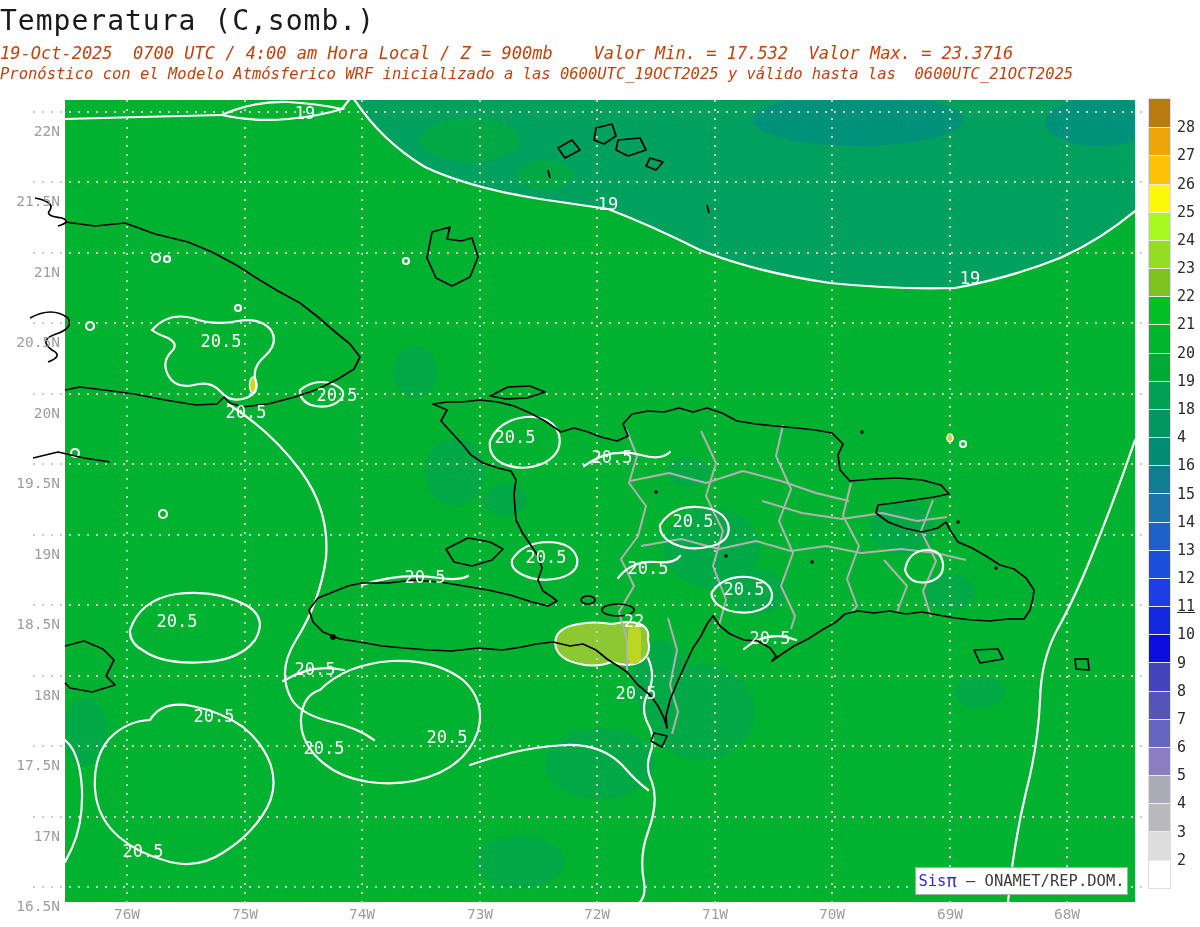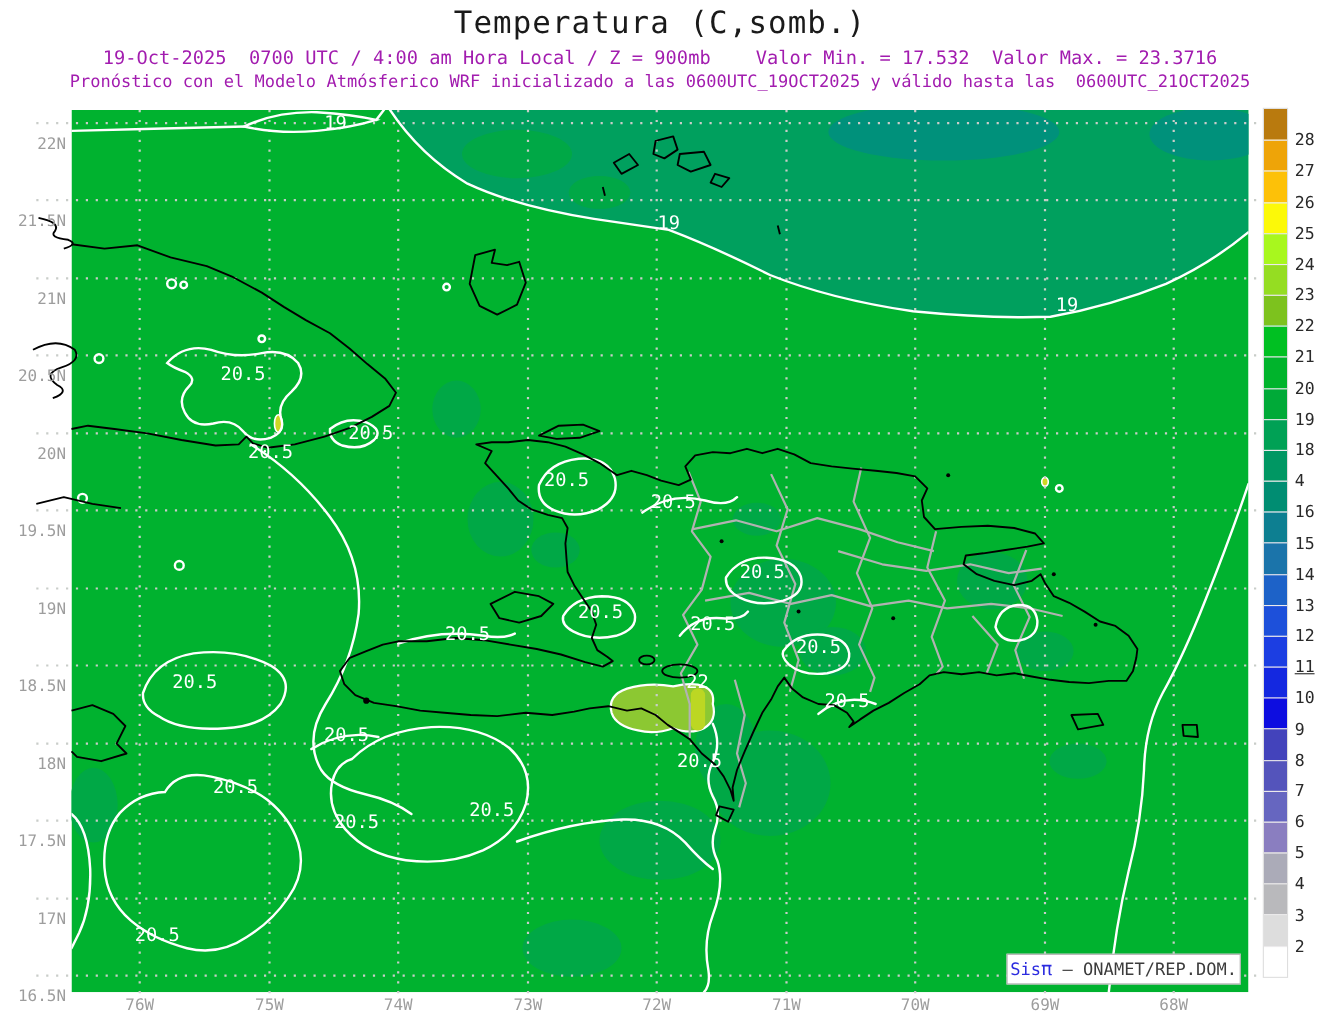--- a/index.html
+++ b/index.html
@@ -1,20 +1,20 @@
 <!DOCTYPE html>
 <html><head>
 <meta charset="utf-8">
 <style>
   html,body{margin:0;padding:0;background:#ffffff;width:1200px;height:927px;overflow:hidden;
     font-family:"DejaVu Sans Mono",monospace;}
   #stage{position:relative;width:1200px;height:927px;background:#fff;}
-  #header{position:absolute;left:0;top:0;width:1200px;text-align:center;}
+  #header{position:absolute;left:0;top:0;width:1200px;text-align:left;}
   #title{margin-top:4px;font-size:28px;letter-spacing:1px;color:#1a1a1a;white-space:pre;}
-  .sub{color:#a21caf;white-space:pre;}
+  .sub{color:#c2410c;white-space:pre;font-style:italic;}
   #sub1{margin-top:6px;font-size:17px;}
   #sub2{margin-top:2px;font-size:15.5px;}
   #mapsvg{position:absolute;left:0;top:0;}
   .ctlabel{position:absolute;transform:translate(-50%,-50%);color:#ffffff;
     font-size:17px;line-height:17px;white-space:pre;}
   .latlabel{position:absolute;width:56px;text-align:right;color:#9d9d9d;font-size:14.5px;
     transform:translateY(-50%);margin-top:19px;}
   .lonlabel{position:absolute;color:#9d9d9d;font-size:14.5px;transform:translateX(-50%);}
   #colorbar{position:absolute;left:1149px;top:99px;width:21px;height:789px;
     outline:1px solid #dedede;}

